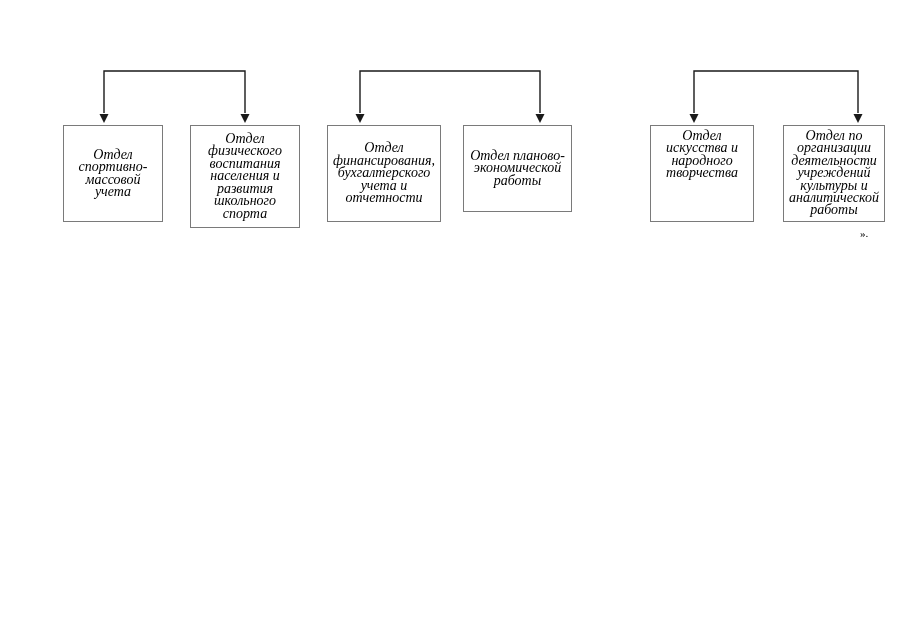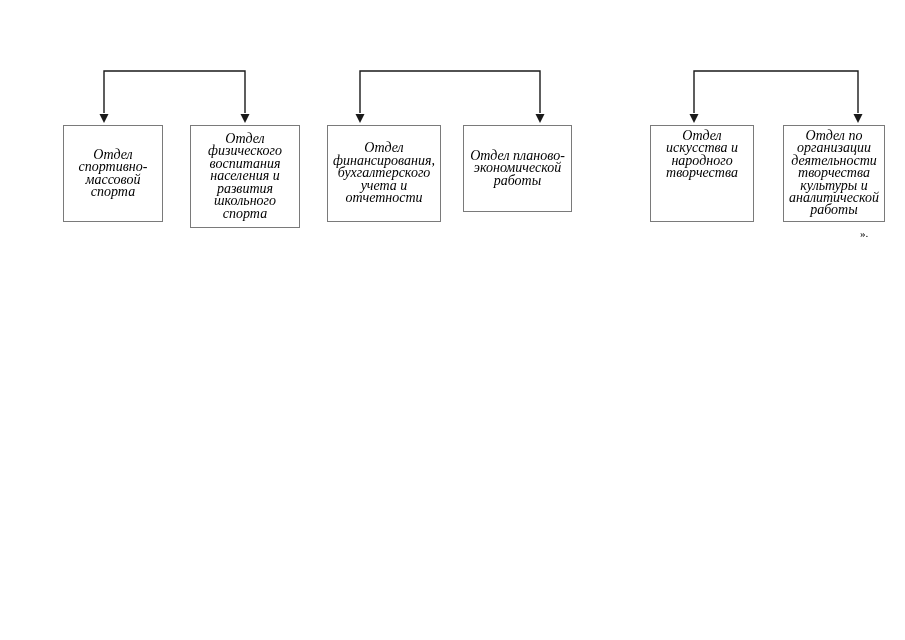--- a/index.html
+++ b/index.html
@@ -81,21 +81,21 @@
       <path d="M 360 113 L 360 71 L 540 71 L 540 113" fill="none" stroke="#1a1a1a" stroke-width="1.4"></path>
       <polygon points="355.5,114 364.5,114 360,123" fill="#1a1a1a"></polygon>
       <polygon points="535.5,114 544.5,114 540,123" fill="#1a1a1a"></polygon>
       <path d="M 694 113 L 694 71 L 858 71 L 858 113" fill="none" stroke="#1a1a1a" stroke-width="1.4"></path>
       <polygon points="689.5,114 698.5,114 694,123" fill="#1a1a1a"></polygon>
       <polygon points="853.5,114 862.5,114 858,123" fill="#1a1a1a"></polygon>
     </svg>
   <div id="boxes-layer">
       <div class="org-box valign-center" style="left: 63px; top: 125px; width: 100px; height: 97px; border-color: rgb(122, 122, 122);">
         <span class="org-box-label">Отдел спортивно-
-массовой спорта</span>
+массовой учета</span>
       </div>
       <div class="org-box valign-center" style="left: 190px; top: 125px; width: 110px; height: 103px; border-color: rgb(122, 122, 122);">
         <span class="org-box-label">Отдел
 физического
 воспитания
 населения и
 развития
 школьного спорта</span>
       </div>
       <div class="org-box valign-center" style="left: 327px; top: 125px; width: 114px; height: 97px; border-color: rgb(122, 122, 122);">
@@ -111,20 +111,20 @@
       </div>
       <div class="org-box valign-top" style="left: 650px; top: 125px; width: 104px; height: 97px; border-color: rgb(122, 122, 122);">
         <span class="org-box-label">Отдел искусства и
 народного
 творчества</span>
       </div>
       <div class="org-box valign-top" style="left: 783px; top: 125px; width: 102px; height: 97px; border-color: rgb(122, 122, 122);">
         <span class="org-box-label">Отдел по
 организации
 деятельности
-творчества
+учреждений
 культуры и
 аналитической
 работы</span>
       </div>
     </div>
   <span class="trailing-mark" id="trailing-mark" style="left:860px; top:227px;">».</span>
 </div>
 
 </body></html>

